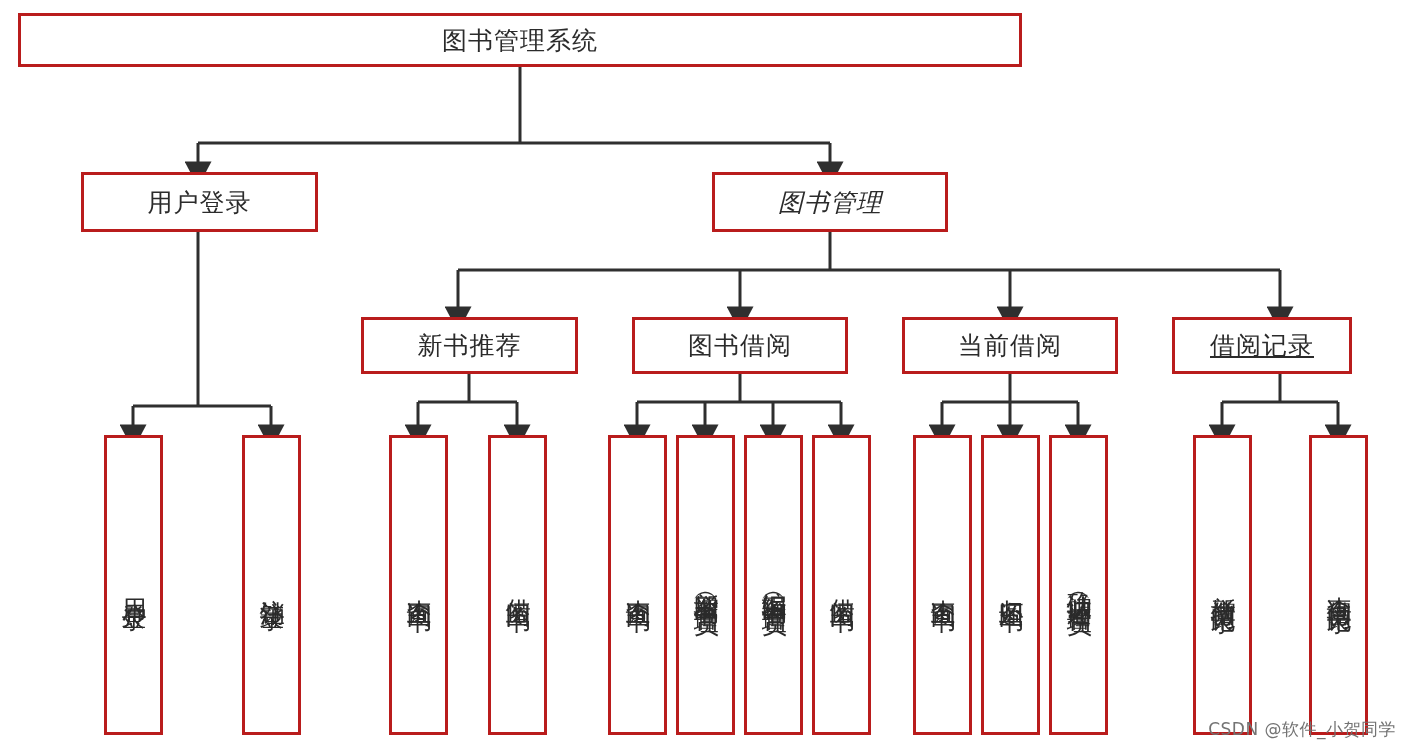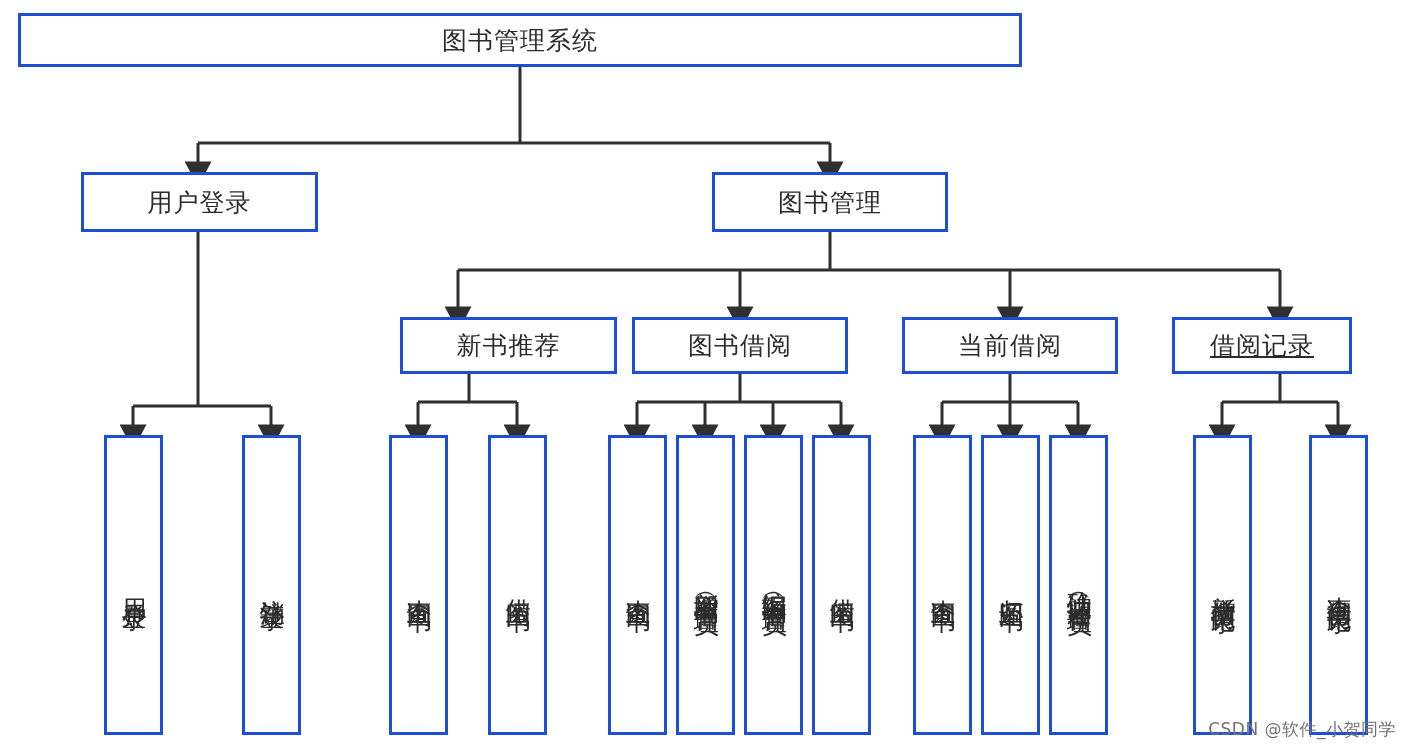--- a/index.html
+++ b/index.html
@@ -17,21 +17,21 @@
   svg#wires{
     position:absolute;
     left:0;top:0;
     width:1405px;height:747px;
     pointer-events:none;
   }
   .node{
     position:absolute;
     box-sizing:border-box;
     background:#ffffff;
-    border:3px solid #1d4ed8;
+    border:3px solid #b91c1c;
     display:flex;
     align-items:center;
     justify-content:center;
     color:#2b2b2b;
   }
   .node.horiz{
     font-size:25px;
     letter-spacing:1px;
     line-height:1;
   }
@@ -117,25 +117,25 @@
     </g>
   </svg>
 
   <div class="node horiz" style="left:18px;top:13px;width:1004px;height:54px;">
     <span>图书管理系统</span>
   </div>
 
   <div class="node horiz" style="left:81px;top:172px;width:237px;height:60px;">
     <span>用户登录</span>
   </div>
-  <div class="node horiz" style="left:712px;top:172px;width:236px;height:60px;">
+  <div class="node horiz" style="left:712px;top:172px;width:236px;height:60px;font-style:italic;">
     <span>图书管理</span>
   </div>
 
-  <div class="node horiz" style="left:361px;top:317px;width:217px;height:57px;margin-left:39px;">
+  <div class="node horiz" style="left:361px;top:317px;width:217px;height:57px;">
     <span>新书推荐</span>
   </div>
   <div class="node horiz" style="left:632px;top:317px;width:216px;height:57px;justify-content:center;">
     <span>图书借阅</span>
   </div>
   <div class="node horiz" style="left:902px;top:317px;width:216px;height:57px;">
     <span>当前借阅</span>
   </div>
   <div class="node horiz" style="left:1172px;top:317px;width:180px;height:57px;text-decoration:underline;">
     <span>借阅记录</span>

